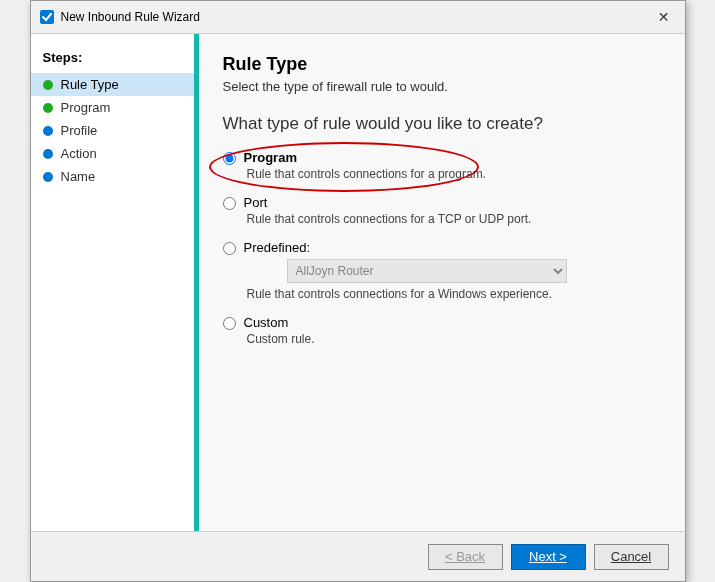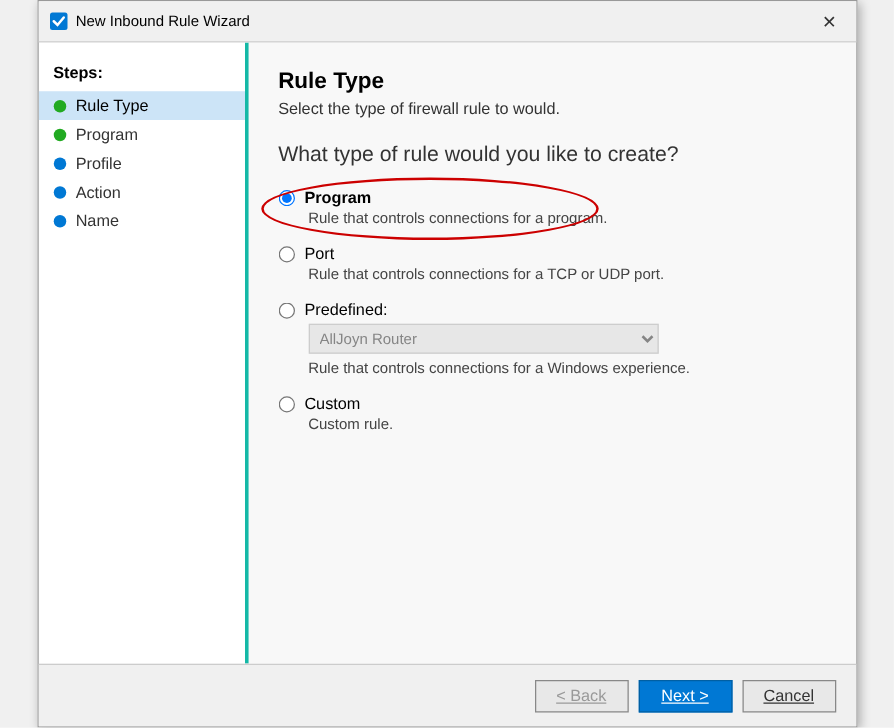--- a/index.html
+++ b/index.html
@@ -64,21 +64,21 @@
     .content-area {
       display: flex;
       flex: 1;
       overflow: hidden;
     }
 
     
     .sidebar {
       width: 168px;
       background: #ffffff;
-      border-right: 3px solid #14b8a6;
+      border-right: 5px solid #14b8a6;
       padding: 16px 0;
       flex-shrink: 0;
     }
 
     .sidebar-title {
       font-weight: bold;
       font-size: 13px;
       padding: 0 12px 8px 12px;
       color: #000;
     }
@@ -193,20 +193,21 @@
 
     .predefined-dropdown select {
       width: 280px;
       height: 24px;
       font-size: 12px;
       background: #e0e0e0;
       border: 1px solid #bbb;
       padding: 0 4px;
       color: #555;
       cursor: pointer;
+      margin-left: 40px;
     }
 
     
     .footer {
       background: #f0f0f0;
       border-top: 1px solid #ccc;
       height: 50px;
       display: flex;
       align-items: center;
       justify-content: flex-end;

